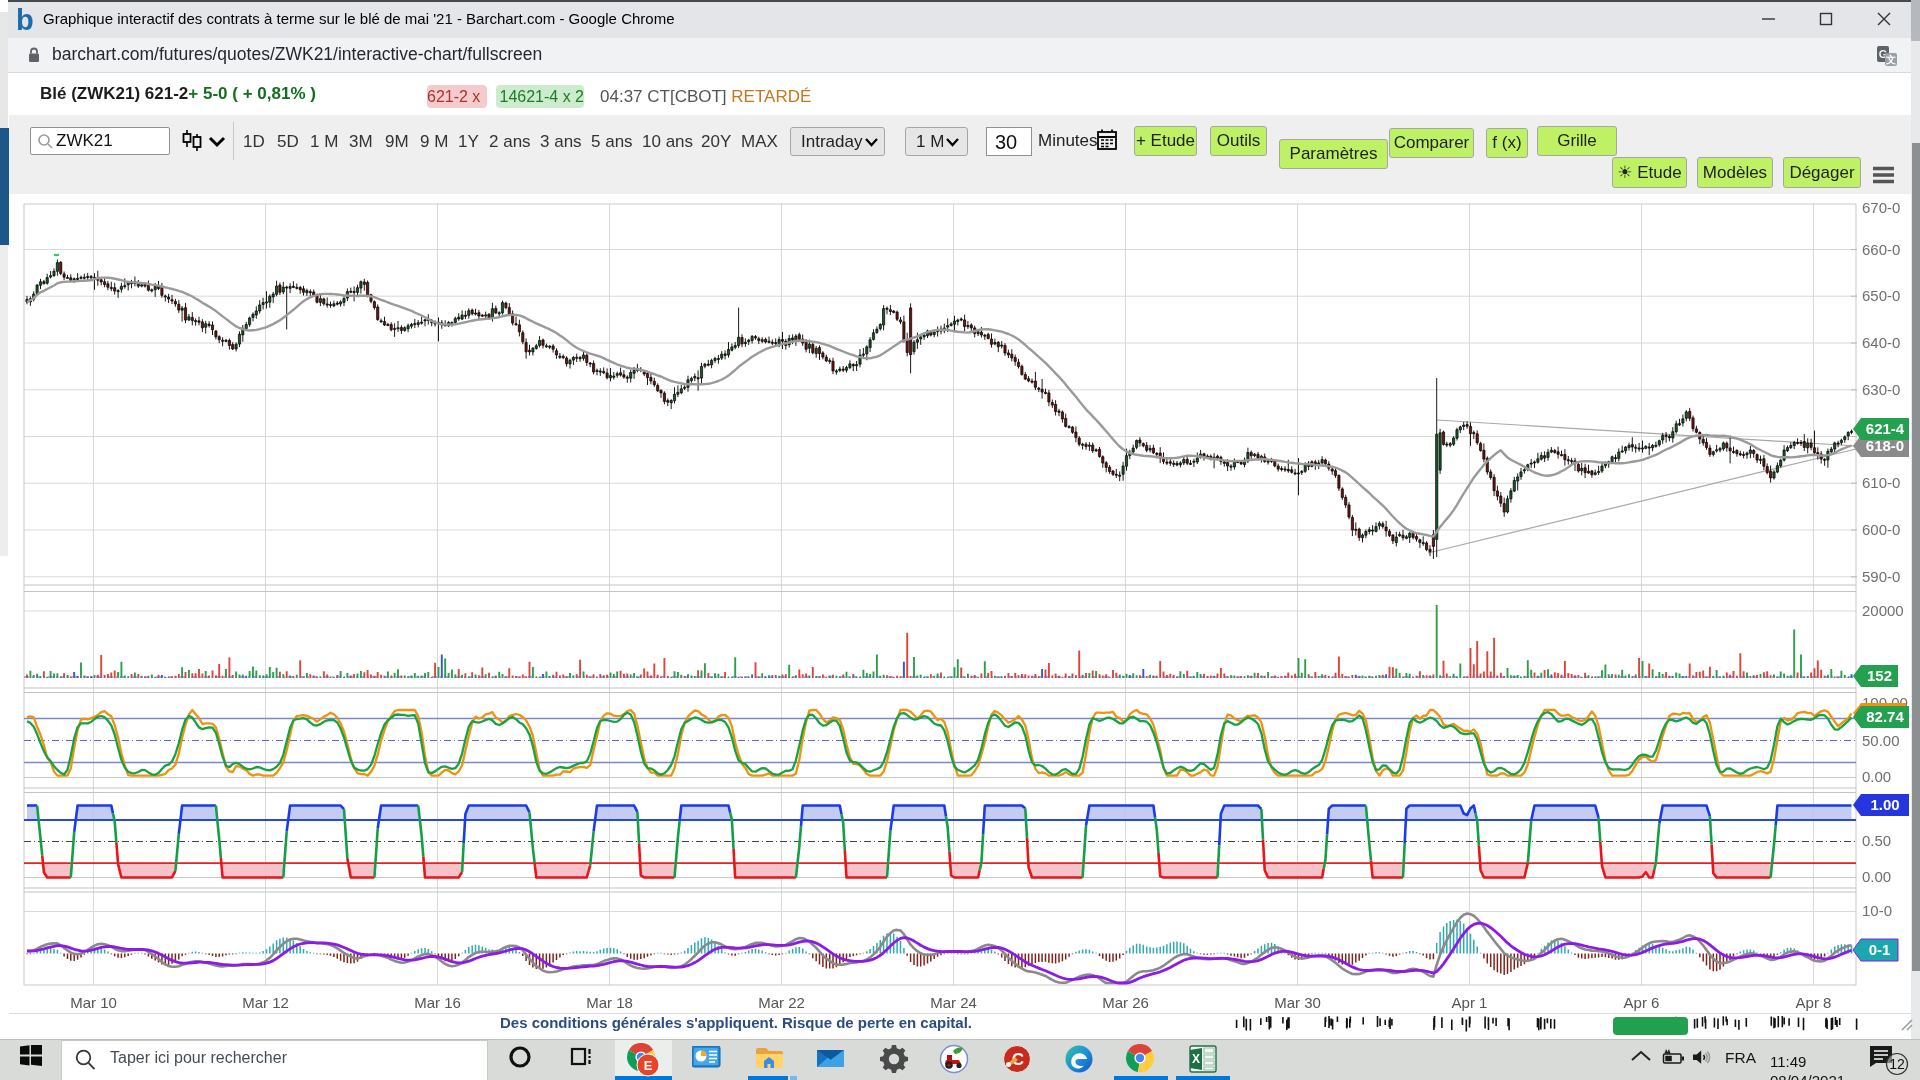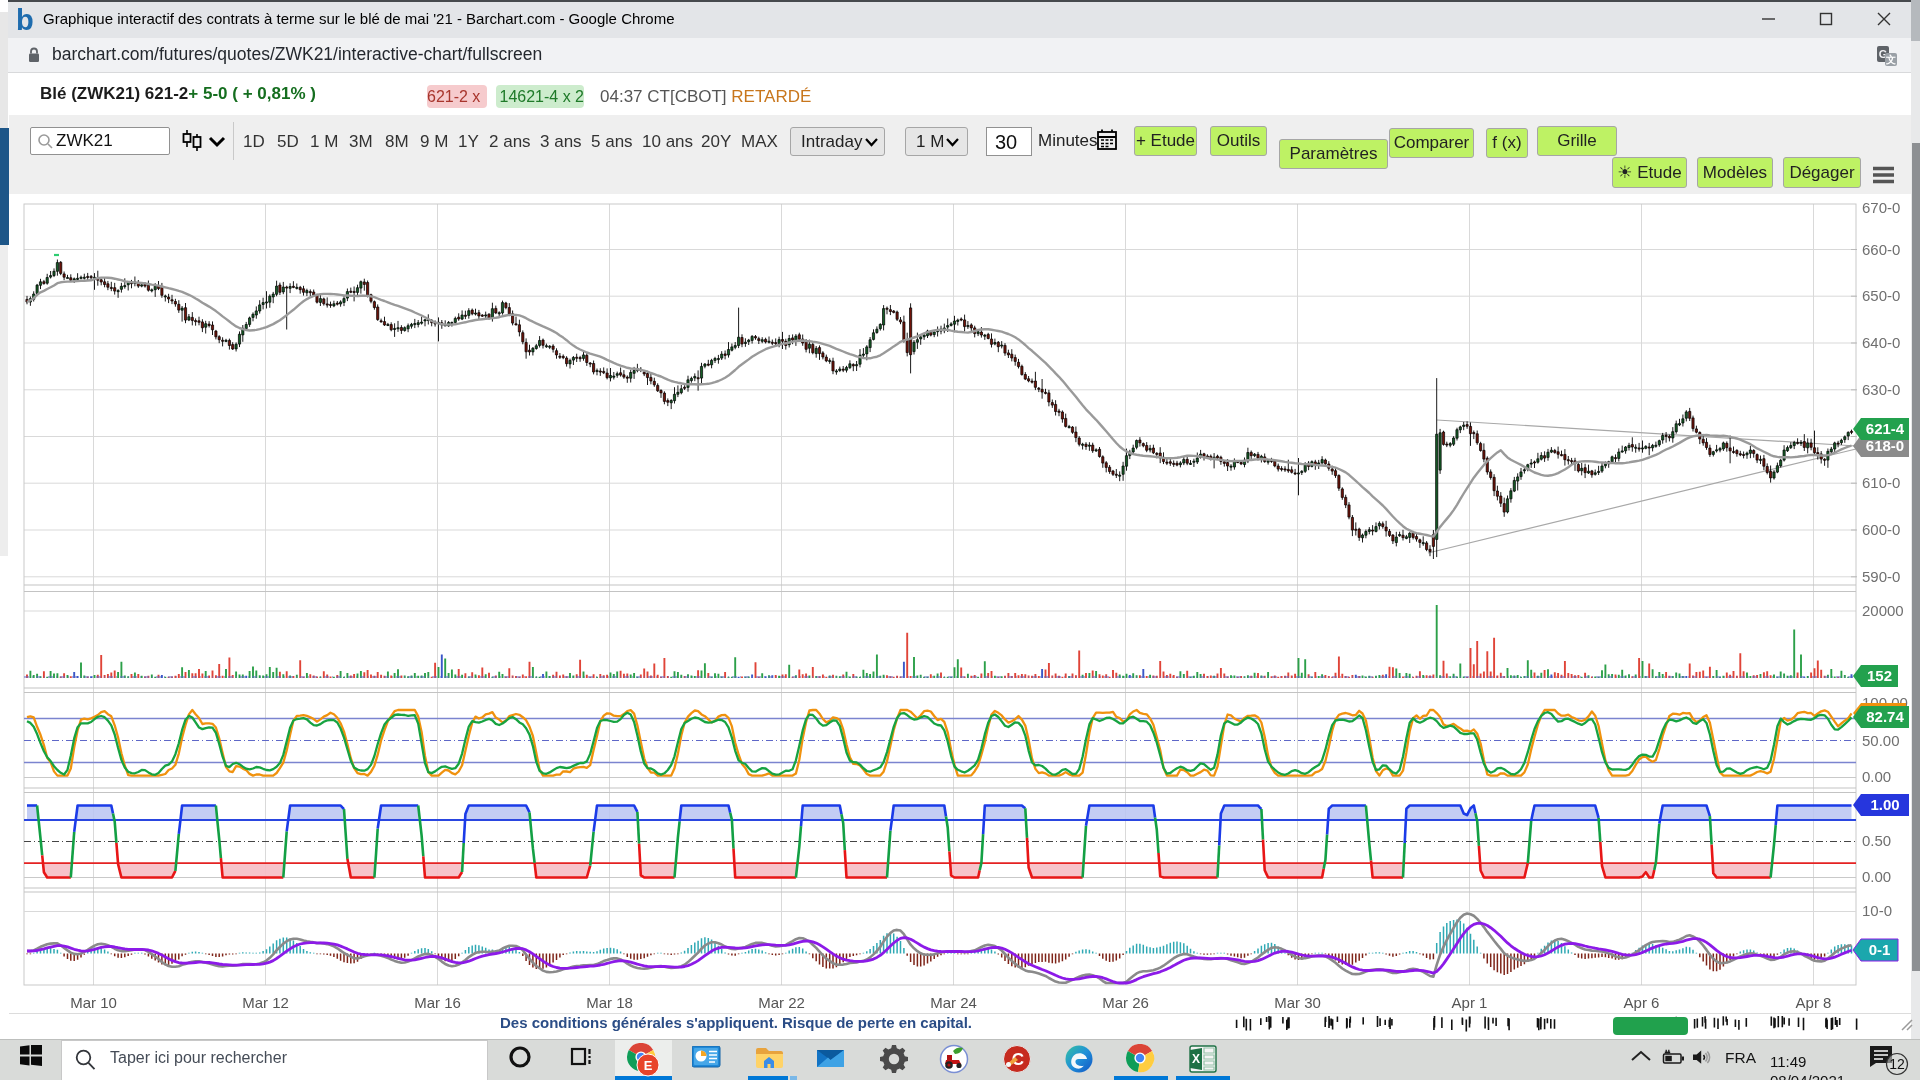--- a/index.html
+++ b/index.html
@@ -62,21 +62,21 @@
  <rect x="3.5" y="8" width="7" height="8" fill="none" stroke="#000" stroke-width="1.8"></rect>
  <path d="M17 8v3M17 21v4" stroke="#000" stroke-width="1.6"></path>
  <rect x="13.5" y="11" width="7" height="10" fill="none" stroke="#000" stroke-width="1.8"></rect>
  <path d="M30 12l7 7 7-7" stroke="#000" stroke-width="3" fill="none"></path>
 </svg>
 <div class="abs" style="left:233px;top:122px;width:1px;height:38px;background:#c9c9c9"></div>
 <div class="per" style="left:243px;top:132px">1D</div>
 <div class="per" style="left:277px;top:132px">5D</div>
 <div class="per" style="left:310px;top:132px">1 M</div>
 <div class="per" style="left:349px;top:132px">3M</div>
-<div class="per" style="left:385px;top:132px">8M</div>
+<div class="per" style="left:385px;top:132px">9M</div>
 <div class="per" style="left:420px;top:132px">9 M</div>
 <div class="per" style="left:458px;top:132px">1Y</div>
 <div class="per" style="left:489px;top:132px">2 ans</div>
 <div class="per" style="left:540px;top:132px">3 ans</div>
 <div class="per" style="left:591px;top:132px">5 ans</div>
 <div class="per" style="left:642px;top:132px">10 ans</div>
 <div class="per" style="left:701px;top:132px">20Y</div>
 <div class="per" style="left:741px;top:132px">MAX</div>
 <div class="ddl" style="left:790px;top:127px;width:95px;height:29px;line-height:27px;padding-left:10px">Intraday</div>
 <svg class="abs" style="left:864px;top:137px" width="16" height="11">

